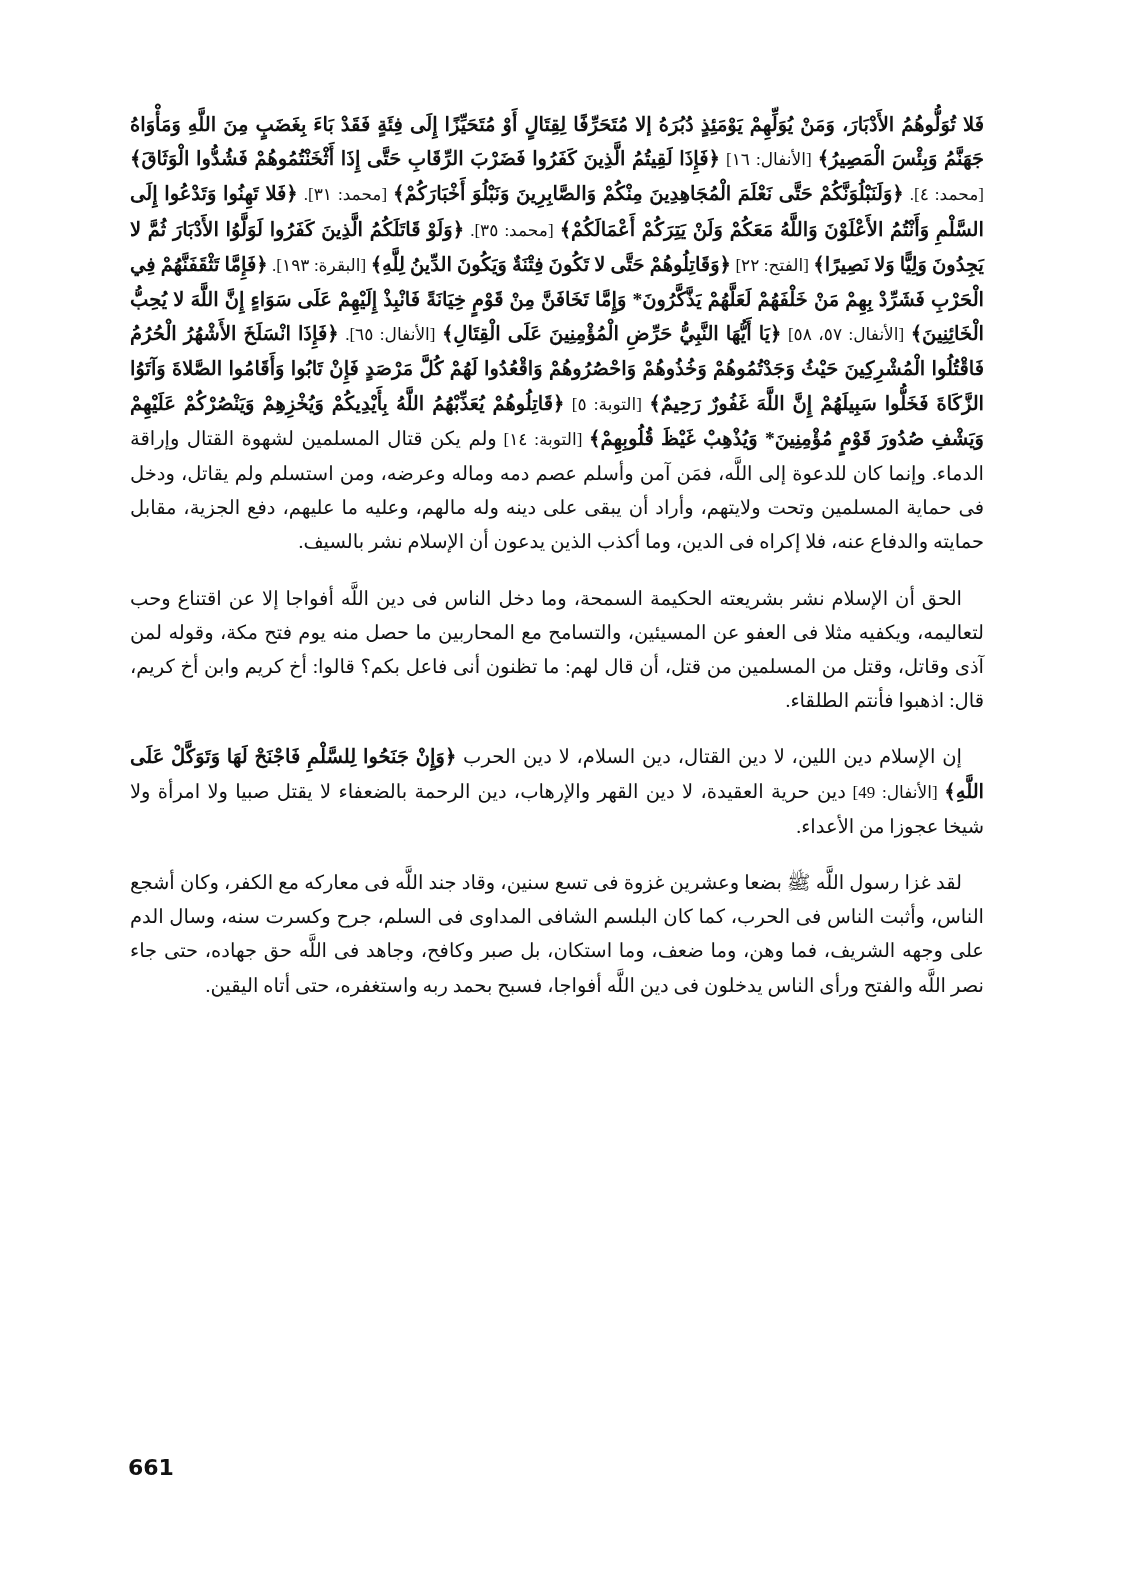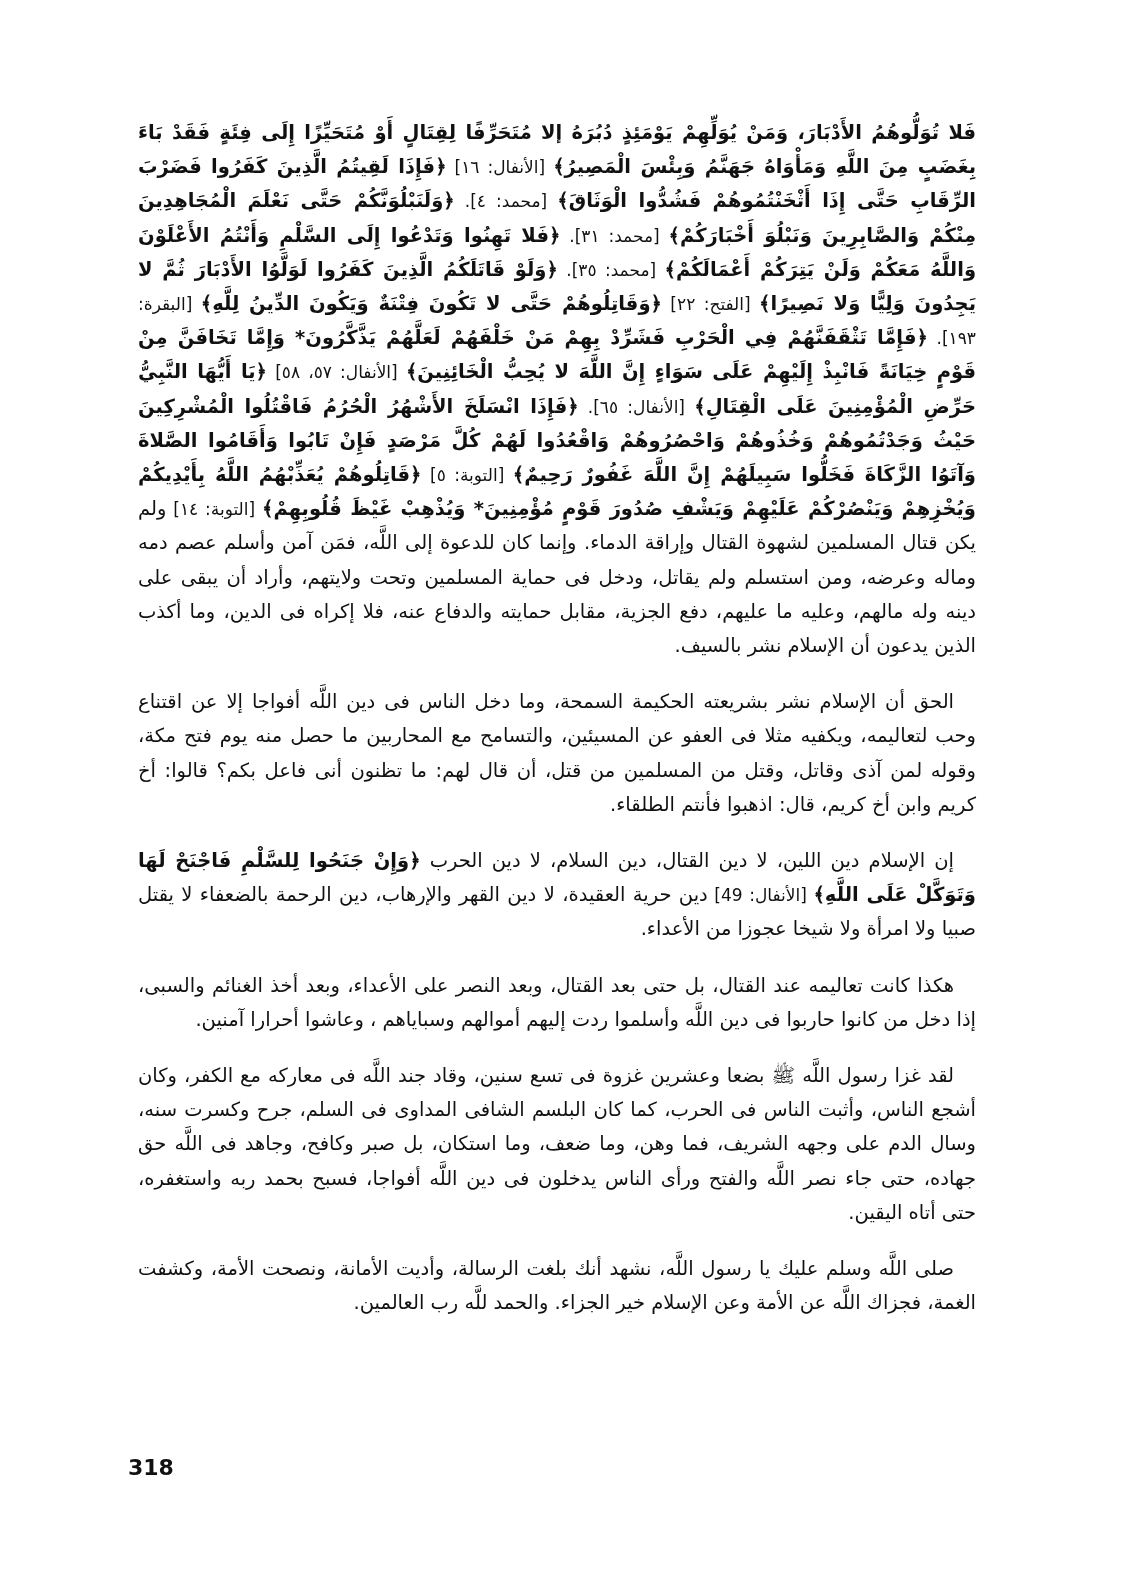--- a/index.html
+++ b/index.html
@@ -3,36 +3,34 @@
 <meta charset="utf-8">
 <style>
   html, body { margin: 0; padding: 0; background: #ffffff; }
   body { width: 1134px; height: 1582px; position: relative; overflow: hidden; }
   .page {
     position: absolute; left: 122px; top: 100px; width: 870px;
     direction: rtl; text-align: justify; text-align-last: right;
     font-family: "DejaVu Sans", sans-serif; color: #111;
     font-size: 19.5px; line-height: 34.2px;
   }
-  .para { margin: 16px; }
+  .para { margin: 8px; font-family: Liberation Serif, serif; }
   .para.gap { margin-top: 22px; }
   .indent { text-indent: 22px; }
   .quran { font-weight: bold; }
   .ref { font-weight: normal; font-size: 17px; }
   .page-number {
     position: absolute; left: 128px; top: 1455px;
     font-family: "DejaVu Sans", sans-serif; font-size: 22px; color: #111;
     direction: rtl; font-weight: bold;
   }
 </style>
 </head>
 <body>
 
 <div class="page">
   <p class="para"><span class="quran">فَلا تُوَلُّوهُمُ الأَدْبَارَ، وَمَنْ يُوَلِّهِمْ يَوْمَئِذٍ دُبُرَهُ إلا مُتَحَرِّفًا لِقِتَالٍ أَوْ مُتَحَيِّزًا إِلَى فِئَةٍ فَقَدْ بَاءَ بِغَضَبٍ مِنَ اللَّهِ وَمَأْوَاهُ جَهَنَّمُ وَبِئْسَ الْمَصِيرُ﴾</span><span class="ref"> [الأنفال: ١٦] </span><span class="quran">﴿فَإِذَا لَقِيتُمُ الَّذِينَ كَفَرُوا فَضَرْبَ الرِّقَابِ حَتَّى إِذَا أَثْخَنْتُمُوهُمْ فَشُدُّوا الْوَثَاقَ﴾</span><span class="ref"> [محمد: ٤]. </span><span class="quran">﴿وَلَنَبْلُوَنَّكُمْ حَتَّى نَعْلَمَ الْمُجَاهِدِينَ مِنْكُمْ وَالصَّابِرِينَ وَنَبْلُوَ أَخْبَارَكُمْ﴾</span><span class="ref"> [محمد: ٣١]. </span><span class="quran">﴿فَلا تَهِنُوا وَتَدْعُوا إِلَى السَّلْمِ وَأَنْتُمُ الأَعْلَوْنَ وَاللَّهُ مَعَكُمْ وَلَنْ يَتِرَكُمْ أَعْمَالَكُمْ﴾</span><span class="ref"> [محمد: ٣٥]. </span><span class="quran">﴿وَلَوْ قَاتَلَكُمُ الَّذِينَ كَفَرُوا لَوَلَّوُا الأَدْبَارَ ثُمَّ لا يَجِدُونَ وَلِيًّا وَلا نَصِيرًا﴾</span><span class="ref"> [الفتح: ٢٢] </span><span class="quran">﴿وَقَاتِلُوهُمْ حَتَّى لا تَكُونَ فِتْنَةٌ وَيَكُونَ الدِّينُ لِلَّهِ﴾</span><span class="ref"> [البقرة: ١٩٣]. </span><span class="quran">﴿فَإِمَّا تَثْقَفَنَّهُمْ فِي الْحَرْبِ فَشَرِّدْ بِهِمْ مَنْ خَلْفَهُمْ لَعَلَّهُمْ يَذَّكَّرُونَ* وَإِمَّا تَخَافَنَّ مِنْ قَوْمٍ خِيَانَةً فَانْبِذْ إِلَيْهِمْ عَلَى سَوَاءٍ إِنَّ اللَّهَ لا يُحِبُّ الْخَائِنِينَ﴾</span><span class="ref"> [الأنفال: ٥٧، ٥٨] </span><span class="quran">﴿يَا أَيُّهَا النَّبِيُّ حَرِّضِ الْمُؤْمِنِينَ عَلَى الْقِتَالِ﴾</span><span class="ref"> [الأنفال: ٦٥]. </span><span class="quran">﴿فَإِذَا انْسَلَخَ الأَشْهُرُ الْحُرُمُ فَاقْتُلُوا الْمُشْرِكِينَ حَيْثُ وَجَدْتُمُوهُمْ وَخُذُوهُمْ وَاحْصُرُوهُمْ وَاقْعُدُوا لَهُمْ كُلَّ مَرْصَدٍ فَإِنْ تَابُوا وَأَقَامُوا الصَّلاةَ وَآتَوُا الزَّكَاةَ فَخَلُّوا سَبِيلَهُمْ إِنَّ اللَّهَ غَفُورٌ رَحِيمٌ﴾</span><span class="ref"> [التوبة: ٥] </span><span class="quran">﴿قَاتِلُوهُمْ يُعَذِّبْهُمُ اللَّهُ بِأَيْدِيكُمْ وَيُخْزِهِمْ وَيَنْصُرْكُمْ عَلَيْهِمْ وَيَشْفِ صُدُورَ قَوْمٍ مُؤْمِنِينَ* وَيُذْهِبْ غَيْظَ قُلُوبِهِمْ﴾</span><span class="ref"> [التوبة: ١٤] </span><span class="plain">ولم يكن قتال المسلمين لشهوة القتال وإراقة الدماء. وإنما كان للدعوة إلى اللَّه، فمَن آمن وأسلم عصم دمه وماله وعرضه، ومن استسلم ولم يقاتل، ودخل فى حماية المسلمين وتحت ولايتهم، وأراد أن يبقى على دينه وله مالهم، وعليه ما عليهم، دفع الجزية، مقابل حمايته والدفاع عنه، فلا إكراه فى الدين، وما أكذب الذين يدعون أن الإسلام نشر بالسيف.</span></p>
   <p class="para gap indent"><span class="plain">الحق أن الإسلام نشر بشريعته الحكيمة السمحة، وما دخل الناس فى دين اللَّه أفواجا إلا عن اقتناع وحب لتعاليمه، ويكفيه مثلا فى العفو عن المسيئين، والتسامح مع المحاربين ما حصل منه يوم فتح مكة، وقوله لمن آذى وقاتل، وقتل من المسلمين من قتل، أن قال لهم: ما تظنون أنى فاعل بكم؟ قالوا: أخ كريم وابن أخ كريم، قال: اذهبوا فأنتم الطلقاء.</span></p>
   <p class="para gap indent"><span class="plain">إن الإسلام دين اللين، لا دين القتال، دين السلام، لا دين الحرب </span><span class="quran">﴿وَإِنْ جَنَحُوا لِلسَّلْمِ فَاجْنَحْ لَهَا وَتَوَكَّلْ عَلَى اللَّهِ﴾</span><span class="ref"> [الأنفال: 49] </span><span class="plain">دين حرية العقيدة، لا دين القهر والإرهاب، دين الرحمة بالضعفاء لا يقتل صبيا ولا امرأة ولا شيخا عجوزا من الأعداء.</span></p>
-  <p class="para gap indent"><span class="plain">هكذا كانت تعاليمه عند القتال، بل حتى بعد القتال، وبعد النصر على الأعداء، وبعد أخذ الغنائم والسبى، إذا دخل من كانوا حاربوا فى دين اللَّه وأسلموا ردت إليهم أموالهم وسباياهم ، وعاشوا أحرارا آمنين.</span></p>
   <p class="para gap indent"><span class="plain">لقد غزا رسول اللَّه ﷺ بضعا وعشرين غزوة فى تسع سنين، وقاد جند اللَّه فى معاركه مع الكفر، وكان أشجع الناس، وأثبت الناس فى الحرب، كما كان البلسم الشافى المداوى فى السلم، جرح وكسرت سنه، وسال الدم على وجهه الشريف، فما وهن، وما ضعف، وما استكان، بل صبر وكافح، وجاهد فى اللَّه حق جهاده، حتى جاء نصر اللَّه والفتح ورأى الناس يدخلون فى دين اللَّه أفواجا، فسبح بحمد ربه واستغفره، حتى أتاه اليقين.</span></p>
-  <p class="para gap indent"><span class="plain">صلى اللَّه وسلم عليك يا رسول اللَّه، نشهد أنك بلغت الرسالة، وأديت الأمانة، ونصحت الأمة، وكشفت الغمة، فجزاك اللَّه عن الأمة وعن الإسلام خير الجزاء. والحمد للَّه رب العالمين.</span></p>
 </div>
 
-<div class="page-number">318</div>
+<div class="page-number">661</div>
 
 </body></html>

